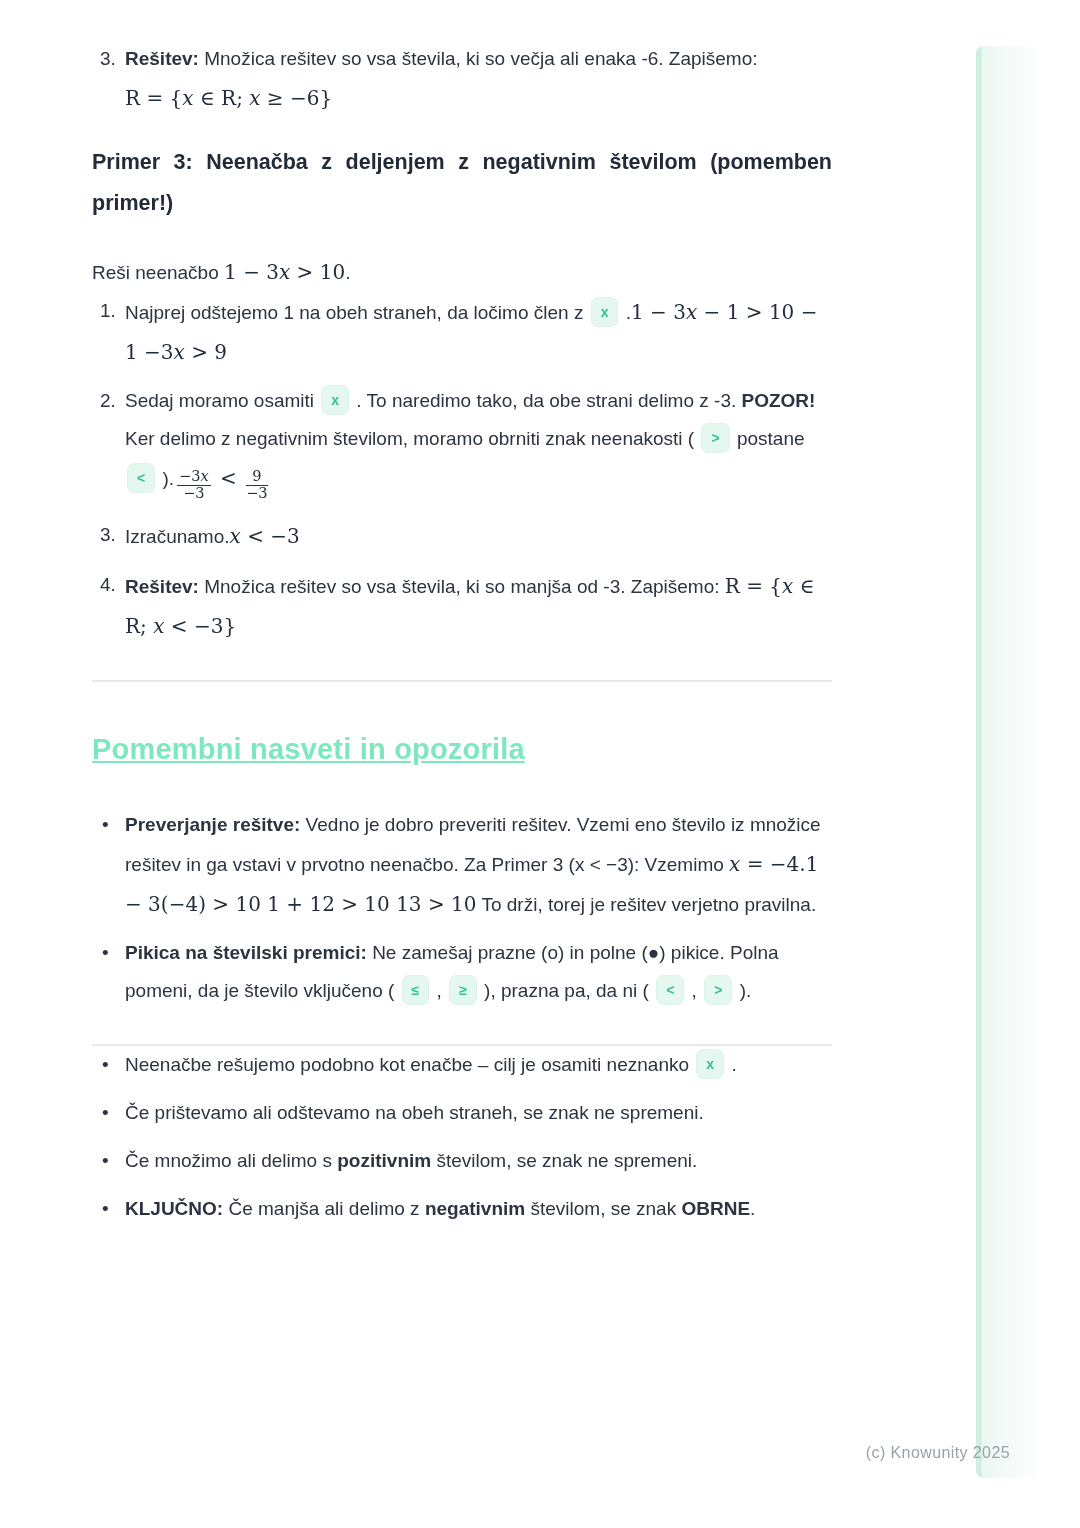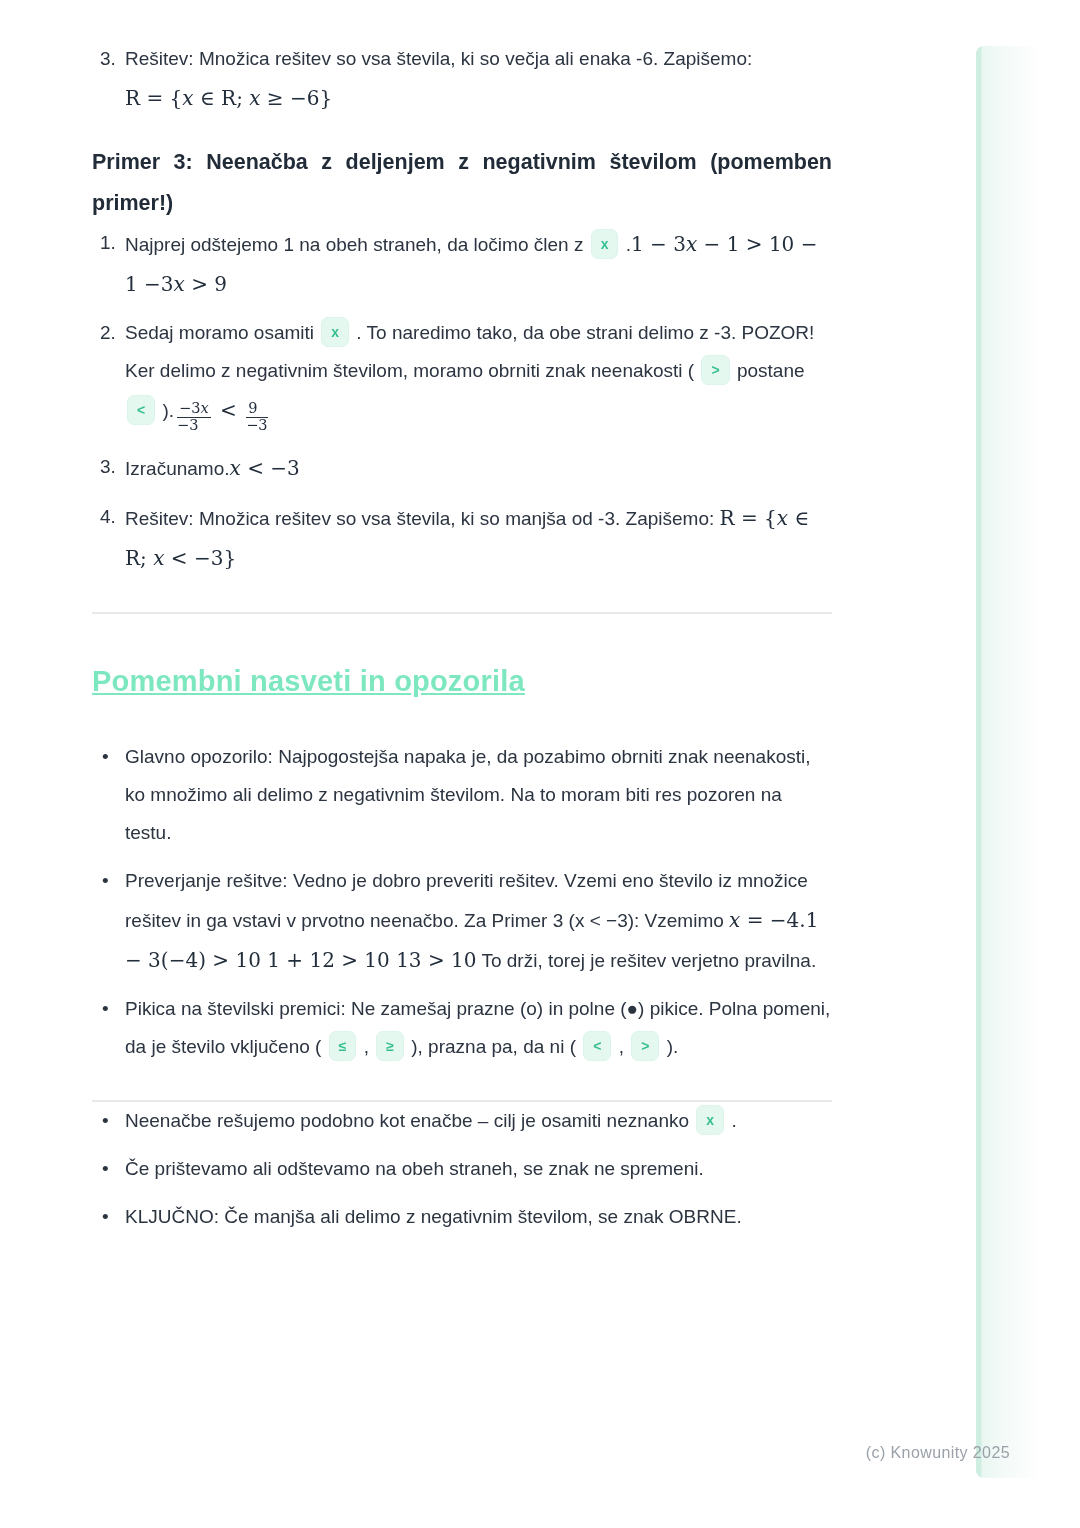--- a/index.html
+++ b/index.html
@@ -35,31 +35,31 @@
   .resi{margin:28px 0 0 0;}
   .steps{margin:20px 0 0 0;}
   .intro-list{margin:0 0 16px 0;}
   .divider{border:none;border-top:2px solid #e9e9e9;margin:34px 0 0 0;width:100%;}
   .green-heading{
     font-size:29px;font-weight:700;color:#7de7bf;
     margin:38px 0 28px 0;letter-spacing:0.2px;text-decoration:underline;
   }
   .bullets{margin:0;}
   
-  .seg-b{font-weight:400;}
+  .seg-b{font-weight:700;}
   .seg-i{}
   .seg-m{font-family:"DejaVu Serif","Liberation Serif",serif;font-size:20px;color:#232e3c;}
   .seg-mi{font-family:"DejaVu Serif","Liberation Serif",serif;font-style:italic;font-size:20px;color:#232e3c;}
   .seg-badge{
     display:inline-block;background:#e5f8f0;color:#35bf91;font-weight:700;
     font-size:14px;line-height:1;padding:7px 9px;border-radius:7px;
     border:1px solid #dcf4ea;vertical-align:2px;margin:0 2px;
   }
   .frac{
-    display:inline-block;vertical-align:-13px;line-height:1.1;
+    display:inline-block;text-align:center;vertical-align:-13px;line-height:1.1;
     font-size:14px;margin:4px 3px;
   }
   .frac .num{display:block;border-bottom:1px solid #2b3440;padding:0 2px;}
   .frac .den{display:block;}
   .frac .seg-m,.frac .seg-mi{font-size:14.5px;}
   .copyright{
     position:absolute;top:1444px;right:70px;z-index:2;
     font-size:16px;color:#9aa1a9;letter-spacing:0.4px;
   }
 </style>
@@ -72,20 +72,21 @@
 
   <ol class="plain-list intro-list">
     <li>
       <span class="li-num">3.</span>
       <div class="li-body"><span class="seg-b">Rešitev:</span><span class="seg-txt"> Množica rešitev so vsa števila, ki so večja ali enaka -6. Zapišemo:</span><br><span class="seg-m">R = {</span><span class="seg-mi">x</span><span class="seg-m"> ∈ R; </span><span class="seg-mi">x</span><span class="seg-m"> ≥ −6}</span></div>
     </li>
   </ol>
 
   <h3 class="primer-heading">Primer 3: Neenačba z deljenjem z negativnim številom (pomemben primer!)</h3>
 
+  <p class="resi"><span class="seg-txt">Reši neenačbo </span><span class="seg-m">1 − 3</span><span class="seg-mi">x</span><span class="seg-m"> &gt; 10</span><span class="seg-txt">.</span></p>
 
   <ol class="plain-list steps">
     <li>
       <span class="li-num">1.</span>
       <div class="li-body"><span class="seg-txt">Najprej odštejemo 1 na obeh straneh, da ločimo člen z </span><span class="seg-badge">x</span><span class="seg-txt"> .</span><span class="seg-m">1 − 3</span><span class="seg-mi">x</span><span class="seg-m"> − 1 &gt; 10 − 1 −3</span><span class="seg-mi">x</span><span class="seg-m"> &gt; 9</span></div>
     </li>
     <li>
       <span class="li-num">2.</span>
       <div class="li-body"><span class="seg-txt">Sedaj moramo osamiti </span><span class="seg-badge">x</span><span class="seg-txt"> . To naredimo tako, da obe strani delimo z -3. </span><span class="seg-b">POZOR!</span><span class="seg-txt"> Ker delimo z negativnim številom, moramo obrniti znak neenakosti ( </span><span class="seg-badge">&gt;</span><span class="seg-txt"> postane </span><span class="seg-badge">&lt;</span><span class="seg-txt"> ).</span><span class="frac"><span class="num"><span class="seg-m">−3</span><span class="seg-mi">x</span></span><span class="den"><span class="seg-m">−3</span></span></span><span class="seg-m"> &lt; </span><span class="frac"><span class="num"><span class="seg-m">9</span></span><span class="den"><span class="seg-m">−3</span></span></span></div>
     </li>
@@ -98,41 +99,41 @@
       <div class="li-body"><span class="seg-b">Rešitev:</span><span class="seg-txt"> Množica rešitev so vsa števila, ki so manjša od -3. Zapišemo: </span><span class="seg-m">R = {</span><span class="seg-mi">x</span><span class="seg-m"> ∈ R; </span><span class="seg-mi">x</span><span class="seg-m"> &lt; −3}</span></div>
     </li>
   </ol>
 
   <hr class="divider">
 
   <h2 class="green-heading">Pomembni nasveti in opozorila</h2>
 
   <ul class="bullets">
     <li>
-      <div class="li-body"><span class="seg-b">Glavno opozorilo:</span><span class="seg-txt"> Najpogostejša napaka je, da pozabimo obrniti znak neenakosti, ko množimo ali delimo z negativnim številom. Na to moram biti res pozoren na testu.</span></div>
-    </li>
-    <li>
       <div class="li-body"><span class="seg-b">Preverjanje rešitve:</span><span class="seg-txt"> Vedno je dobro preveriti rešitev. Vzemi eno število iz množice rešitev in ga vstavi v prvotno neenačbo. </span><span class="seg-i">Za Primer 3 (x &lt; −3):</span><span class="seg-txt"> Vzemimo </span><span class="seg-mi">x</span><span class="seg-m"> = −4.</span><span class="seg-m">1 − 3(−4) &gt; 10 1 + 12 &gt; 10 13 &gt; 10</span><span class="seg-txt"> To drži, torej je rešitev verjetno pravilna.</span></div>
     </li>
     <li>
       <div class="li-body"><span class="seg-b">Pikica na številski premici:</span><span class="seg-txt"> Ne zamešaj prazne (o) in polne (●) pikice. Polna pomeni, da je število vključeno ( </span><span class="seg-badge">≤</span><span class="seg-txt"> , </span><span class="seg-badge">≥</span><span class="seg-txt"> ), prazna pa, da ni ( </span><span class="seg-badge">&lt;</span><span class="seg-txt"> , </span><span class="seg-badge">&gt;</span><span class="seg-txt"> ).</span></div>
     </li>
   </ul>
 
   <hr class="divider">
 
 
   <ul class="bullets">
     <li>
       <div class="li-body"><span class="seg-txt">Neenačbe rešujemo podobno kot enačbe – cilj je osamiti neznanko </span><span class="seg-badge">x</span><span class="seg-txt"> .</span></div>
     </li>
     <li>
       <div class="li-body"><span class="seg-txt">Če prištevamo ali odštevamo na obeh straneh, se znak ne spremeni.</span></div>
     </li>
     <li>
+      <div class="li-body"><span class="seg-txt">Če množimo ali delimo s </span><span class="seg-b">pozitivnim</span><span class="seg-txt"> številom, se znak ne spremeni.</span></div>
+    </li>
+    <li>
       <div class="li-body"><span class="seg-b">KLJUČNO:</span><span class="seg-txt"> Če manjša ali delimo z </span><span class="seg-b">negativnim</span><span class="seg-txt"> številom, se znak </span><span class="seg-b">OBRNE</span><span class="seg-txt">.</span></div>
     </li>
 
   </ul>
 
 </main>
 
 <div class="copyright">(c) Knowunity 2025</div>
 
 </body></html>

